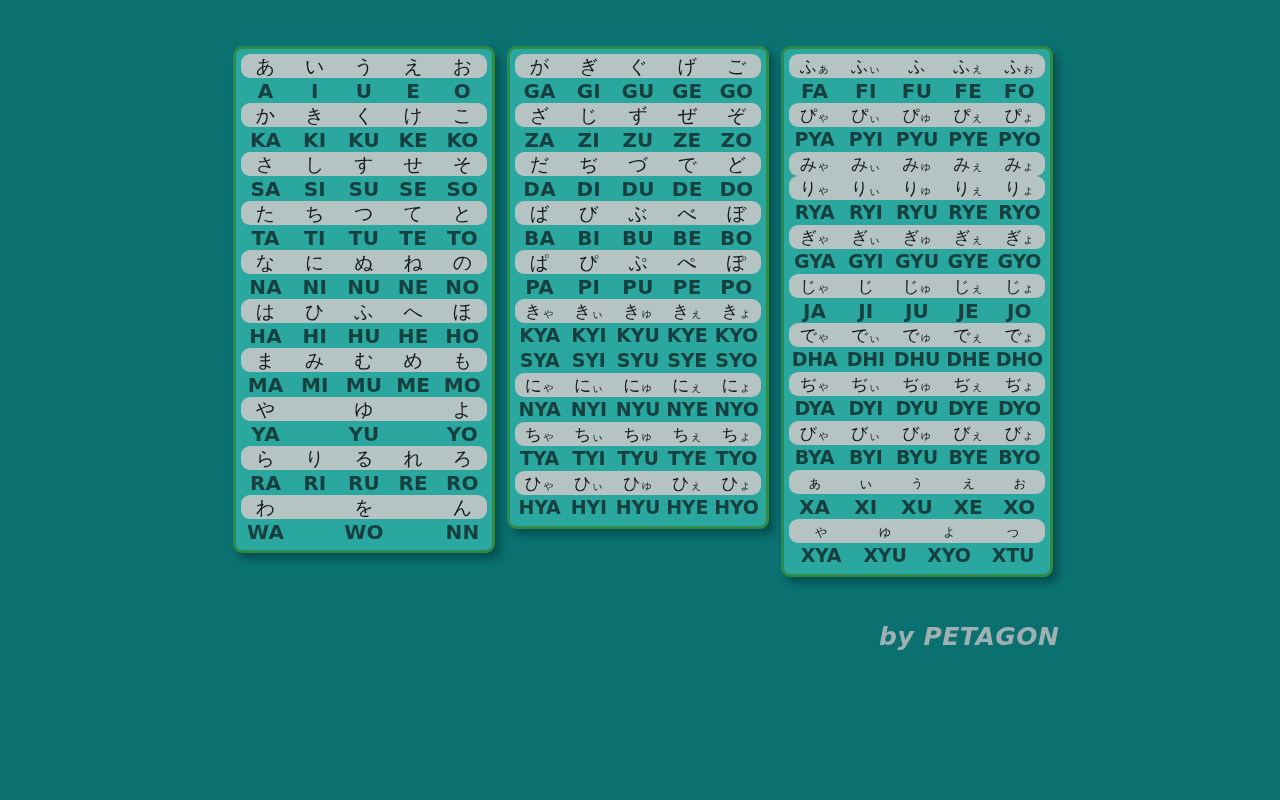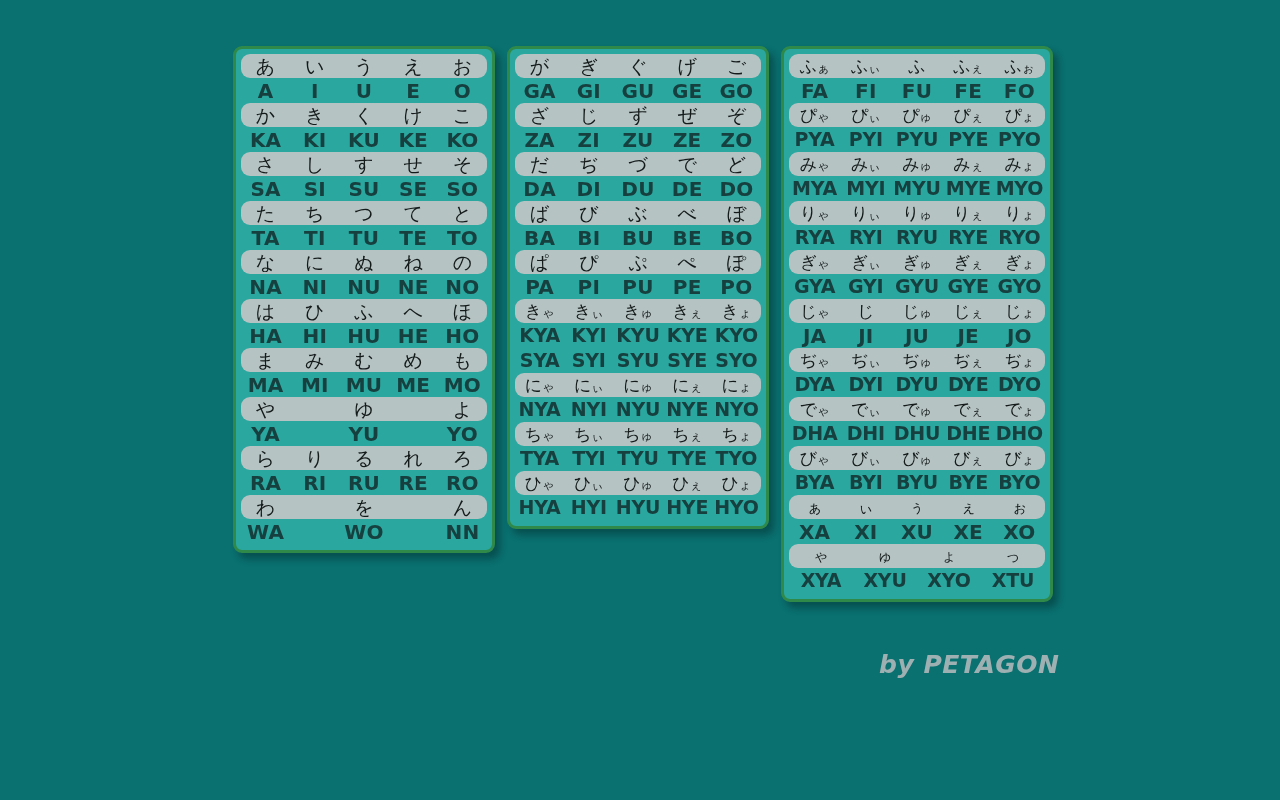--- a/index.html
+++ b/index.html
@@ -93,21 +93,21 @@
   
   .tri .romaji-cell { font-size: 19px; letter-spacing: -0.2px; }
 
   
   .smallkana .kana-cell { font-size: 15px; }
 
   
   #signature {
     position: absolute;
     left: 879px;
-    top: 650px;
+    top: 622px;
     font-family: "DejaVu Sans", "Liberation Sans", sans-serif;
     font-size: 25px;
     font-weight: 700;
     font-style: italic;
     color: #9fb0b2;
     letter-spacing: 0.5px;
     white-space: nowrap;
   }
 </style>
 </head>
@@ -465,27 +465,20 @@
         </div>
       </div>
       <div class="row-group compact tri">
         <div class="kana-row">
           <div class="kana-cell"><span>み</span><span class="sub">ゃ</span></div>
           <div class="kana-cell"><span>み</span><span class="sub">ぃ</span></div>
           <div class="kana-cell"><span>み</span><span class="sub">ゅ</span></div>
           <div class="kana-cell"><span>み</span><span class="sub">ぇ</span></div>
           <div class="kana-cell"><span>み</span><span class="sub">ょ</span></div>
         </div>
-        <div class="romaji-row">
-          <div class="romaji-cell">MYA</div>
-          <div class="romaji-cell">MYI</div>
-          <div class="romaji-cell">MYU</div>
-          <div class="romaji-cell">MYE</div>
-          <div class="romaji-cell">MYO</div>
-        </div>
       </div>
       <div class="row-group compact tri">
         <div class="kana-row">
           <div class="kana-cell"><span>り</span><span class="sub">ゃ</span></div>
           <div class="kana-cell"><span>り</span><span class="sub">ぃ</span></div>
           <div class="kana-cell"><span>り</span><span class="sub">ゅ</span></div>
           <div class="kana-cell"><span>り</span><span class="sub">ぇ</span></div>
           <div class="kana-cell"><span>り</span><span class="sub">ょ</span></div>
         </div>
         <div class="romaji-row">
@@ -523,52 +516,52 @@
         <div class="romaji-row">
           <div class="romaji-cell">JA</div>
           <div class="romaji-cell">JI</div>
           <div class="romaji-cell">JU</div>
           <div class="romaji-cell">JE</div>
           <div class="romaji-cell">JO</div>
         </div>
       </div>
       <div class="row-group compact tri">
         <div class="kana-row">
+          <div class="kana-cell"><span>で</span><span class="sub">ゃ</span></div>
+          <div class="kana-cell"><span>で</span><span class="sub">ぃ</span></div>
+          <div class="kana-cell"><span>で</span><span class="sub">ゅ</span></div>
+          <div class="kana-cell"><span>で</span><span class="sub">ぇ</span></div>
+          <div class="kana-cell"><span>で</span><span class="sub">ょ</span></div>
+        </div>
+        <div class="romaji-row">
+          <div class="romaji-cell">DHA</div>
+          <div class="romaji-cell">DHI</div>
+          <div class="romaji-cell">DHU</div>
+          <div class="romaji-cell">DHE</div>
+          <div class="romaji-cell">DHO</div>
+        </div>
+      </div>
+      <div class="row-group compact tri">
+        <div class="kana-row">
           <div class="kana-cell"><span>ぢ</span><span class="sub">ゃ</span></div>
           <div class="kana-cell"><span>ぢ</span><span class="sub">ぃ</span></div>
           <div class="kana-cell"><span>ぢ</span><span class="sub">ゅ</span></div>
           <div class="kana-cell"><span>ぢ</span><span class="sub">ぇ</span></div>
           <div class="kana-cell"><span>ぢ</span><span class="sub">ょ</span></div>
         </div>
         <div class="romaji-row">
           <div class="romaji-cell">DYA</div>
           <div class="romaji-cell">DYI</div>
           <div class="romaji-cell">DYU</div>
           <div class="romaji-cell">DYE</div>
           <div class="romaji-cell">DYO</div>
         </div>
       </div>
       <div class="row-group compact tri">
         <div class="kana-row">
-          <div class="kana-cell"><span>で</span><span class="sub">ゃ</span></div>
-          <div class="kana-cell"><span>で</span><span class="sub">ぃ</span></div>
-          <div class="kana-cell"><span>で</span><span class="sub">ゅ</span></div>
-          <div class="kana-cell"><span>で</span><span class="sub">ぇ</span></div>
-          <div class="kana-cell"><span>で</span><span class="sub">ょ</span></div>
-        </div>
-        <div class="romaji-row">
-          <div class="romaji-cell">DHA</div>
-          <div class="romaji-cell">DHI</div>
-          <div class="romaji-cell">DHU</div>
-          <div class="romaji-cell">DHE</div>
-          <div class="romaji-cell">DHO</div>
-        </div>
-      </div>
-      <div class="row-group compact tri">
-        <div class="kana-row">
           <div class="kana-cell"><span>び</span><span class="sub">ゃ</span></div>
           <div class="kana-cell"><span>び</span><span class="sub">ぃ</span></div>
           <div class="kana-cell"><span>び</span><span class="sub">ゅ</span></div>
           <div class="kana-cell"><span>び</span><span class="sub">ぇ</span></div>
           <div class="kana-cell"><span>び</span><span class="sub">ょ</span></div>
         </div>
         <div class="romaji-row">
           <div class="romaji-cell">BYA</div>
           <div class="romaji-cell">BYI</div>
           <div class="romaji-cell">BYU</div>

